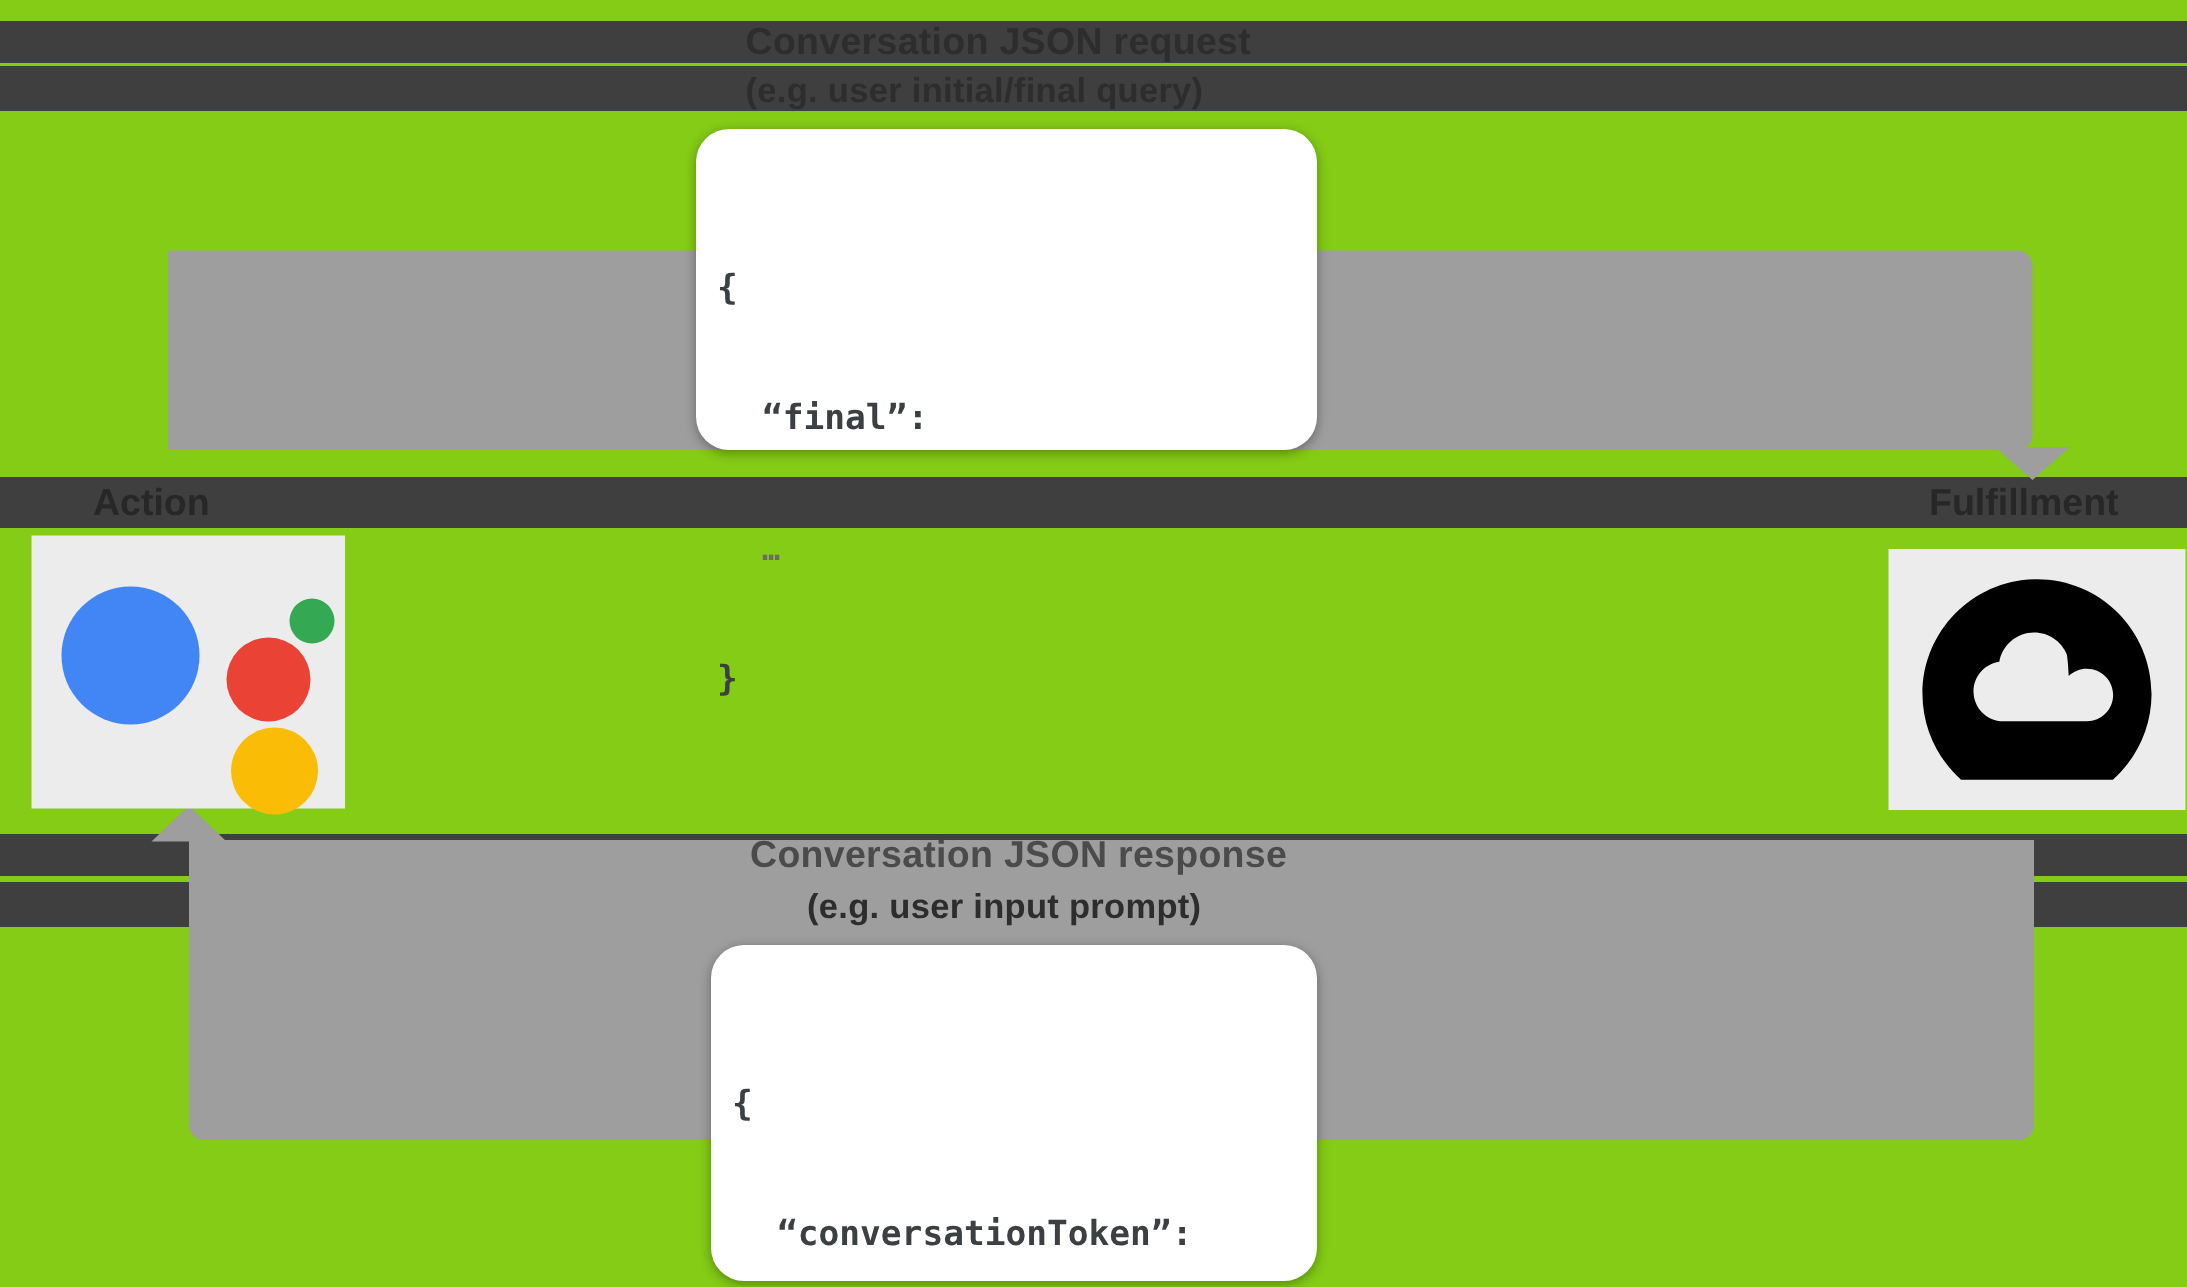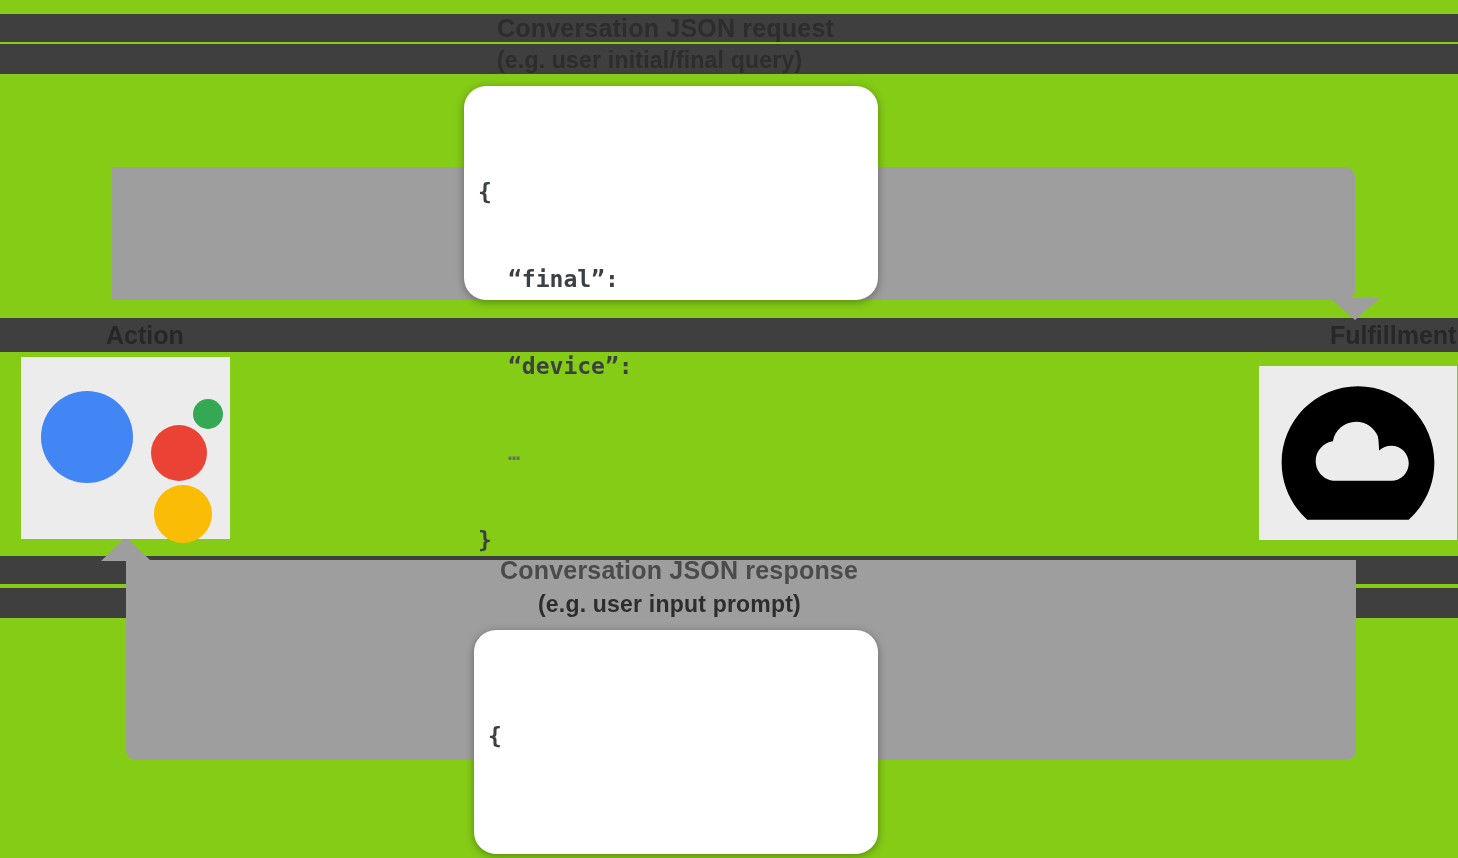--- a/index.html
+++ b/index.html
@@ -45,21 +45,20 @@
   #res-title  { left: 500px;  top: 556px; line-height: 28px; color:#4b4b4b;}
   #res-sub    { left: 538px;  top: 589px; line-height: 30px; }
 
   .edge-label {
     position: absolute;
     color: #272727;
     font-weight: bold;
     font-size: 25px;
     line-height: 34px;
     white-space: nowrap;
-    margin-left: 44px;
   }
   #label-action      { left: 62px;   top: 318px; }
   #label-fulfillment { left: 1286px; top: 318px; text-align: center; }
 
   
   .arrow-bar {
     position: absolute;
     background: #9e9e9e;
   }
   
@@ -147,27 +146,27 @@
 
   <div class="caption cap-sub" id="res-sub">(e.g. user input prompt)</div>
   <div class="caption cap-title" id="res-title">Conversation JSON response</div>
 
   <div class="edge-label" id="label-action">Action</div>
   <div class="edge-label" id="label-fulfillment">Fulfillment</div>
 
   <div class="json-card" id="json-request">
     <span class="json-line">{</span>
     <span class="json-line json-indent">“final”:</span>
-    <span class="json-line json-indent">“device”:</span>
     <span class="json-line json-ellipsis">…</span>
     <span class="json-line">}</span>
   </div>
 
   <div class="json-card" id="json-response">
     <span class="json-line">{</span>
+    <span class="json-line json-indent">“conversationToken”:</span>
     
     
     
   </div>
 
   <div class="node-tile" id="node-assistant">
     <div class="assistant-logo">
       <span class="dot dot-blue"></span>
       <span class="dot dot-red"></span>
       <span class="dot dot-green"></span>

